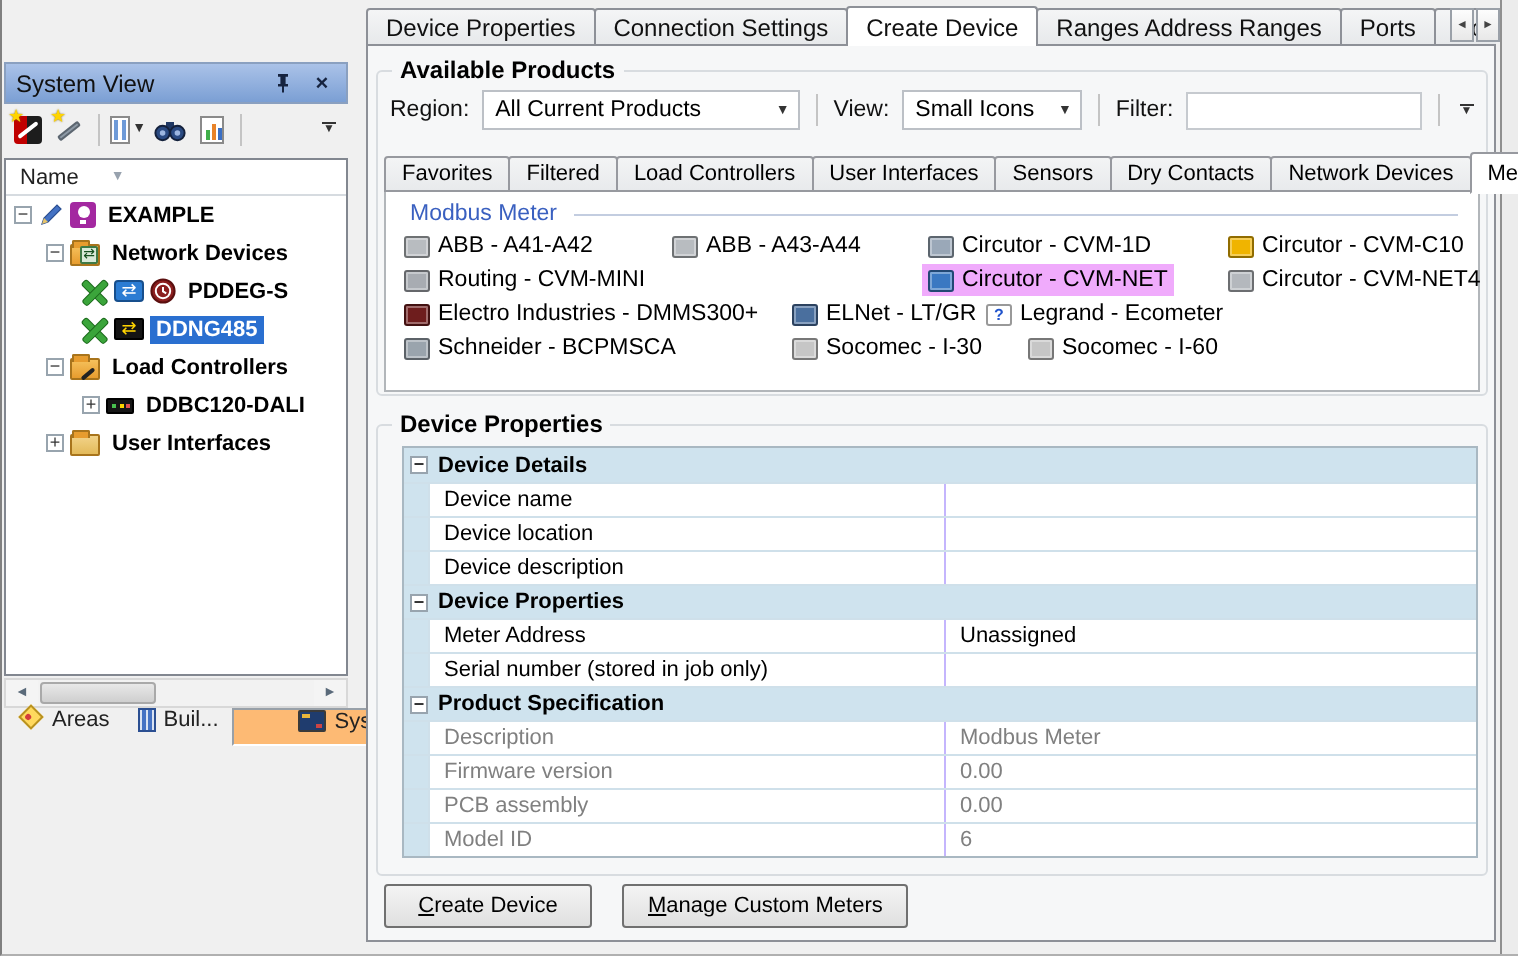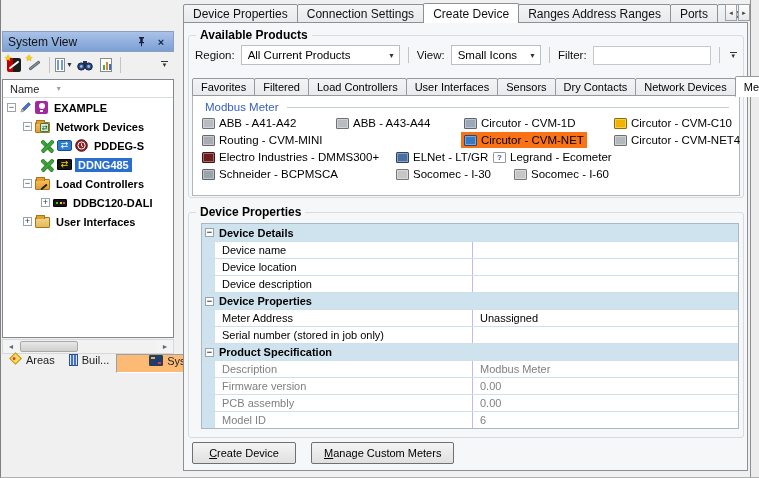--- a/index.html
+++ b/index.html
@@ -139,21 +139,21 @@
   .ctab.active { height:21px; line-height:21px; background:#fff; border-bottom:1px solid #fff;
          margin-bottom:-1px; z-index:3; position:relative; }
   .plist { position:absolute; left:3px; right:3px; top:59px; height:101px; background:#fff;
          border:1px solid #b2b6ba; }
   .pl-group { display:flex; align-items:center; gap:8px; padding:5px 10px 2px 12px; color:#3a60c0;
          font-size:11.5px; }
   .pl-group .rule { flex:1; height:1px; background:#c3cde0; }
   .pl-items { position:relative; height:72px; }
   .pitem { position:absolute; display:flex; align-items:center; gap:4px; height:16px; padding:0 3px;
          white-space:nowrap; font-size:11.5px; }
-  .pitem.sel { background:#f97316;text-align:right; }
+  .pitem.sel { background:#f0abfc;text-align:right; }
   .picon { width:13px; height:11px; min-width:13px; border:1px solid rgba(0,0,0,.4); border-radius:1.5px;
          box-shadow:inset 0 0 0 1px rgba(255,255,255,.35); font-size:8px; font-weight:bold;
          color:#2255cc; text-align:center; line-height:10px; }
 
   .grid { position:absolute; left:12px; top:10px; width:538px; background:#fff;
          border:1px solid #a9b8c2; }
   .grow { display:flex; height:17px; border-top:1px solid #cfe0ea; font-size:11px; overflow:hidden; }
   .grow:first-child { border-top:none; }
   .grow.cat { background:#cfe3ee; font-weight:bold; align-items:center; }
   .grow.cat .exp { margin:0 5px 0 3px; background:#fff; }

